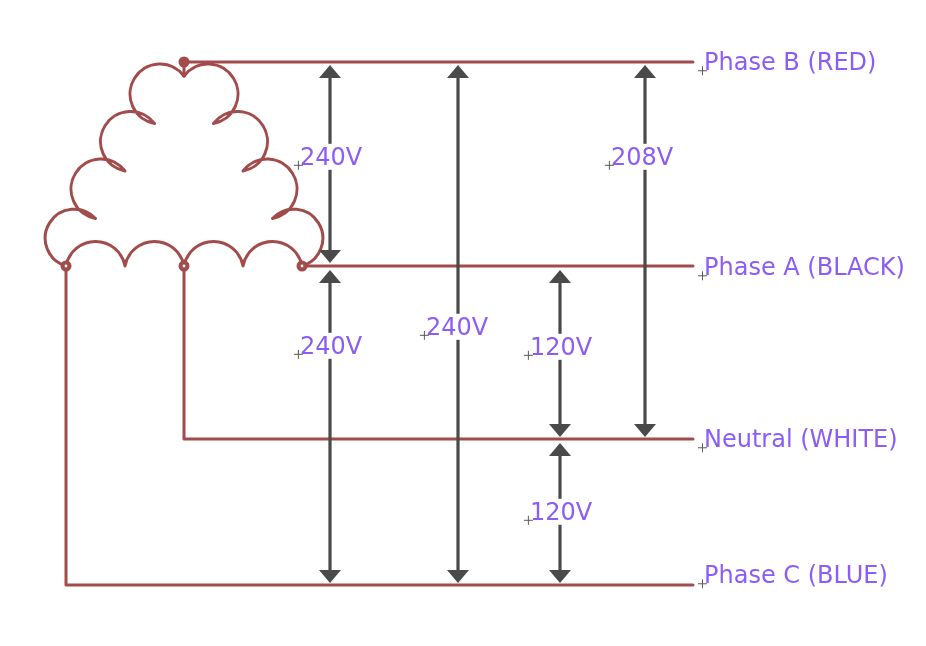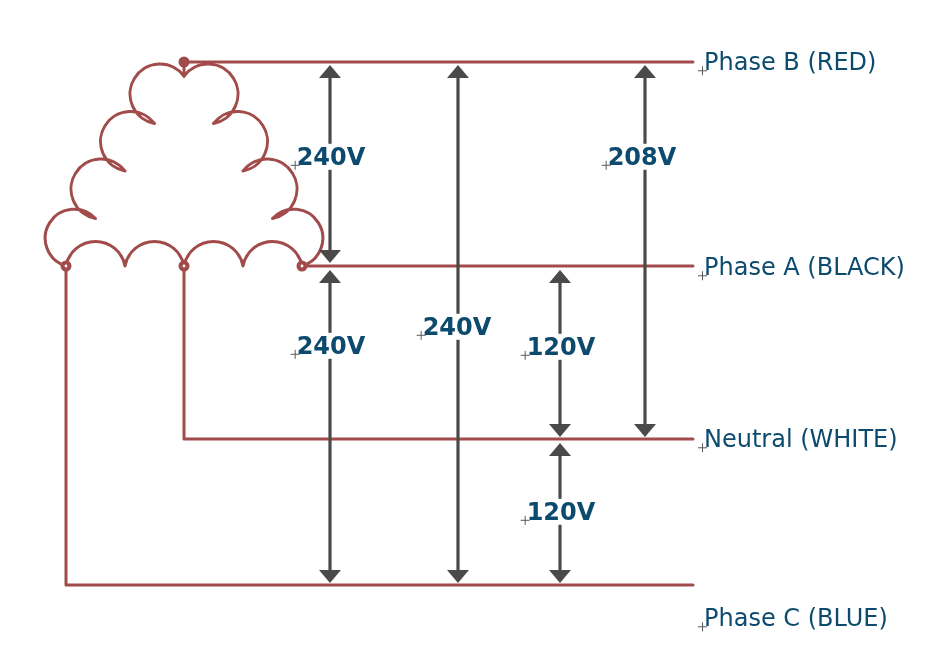--- a/index.html
+++ b/index.html
@@ -42,33 +42,32 @@
     stroke-width: 3.2;
     fill: none;
   }
   .measure-head {
     fill: #4a4a4a;
     stroke: none;
   }
   
   .lbl {
     position: absolute;
-    color: #0c4a6e;
+    color: #8b5cf6;
     font-size: 24px;
     line-height: 1.1;
     white-space: nowrap;
   }
   .phase-lbl {
     transform: translateY(-52%);
   }
   .volt-lbl {
     transform: translate(-50%, -50%);
     background: #ffffff;
     padding: 0 3px;
-    font-weight: bold;
   }
   
   .lbl::before {
     content: "";
     position: absolute;
     left: -6px;
     bottom: 4px;
     width: 9px;
     height: 1px;
     background: #5a5a5a;
@@ -155,21 +154,21 @@
         <line class="measure-line" x1="560" y1="455" x2="560" y2="571"></line>
         <polygon class="measure-head" points="560,443 549,456 571,456"></polygon>
         <polygon class="measure-head" points="560,583 549,570 571,570"></polygon>
       </g>
     </g>
   </svg>
 
   <div class="lbl phase-lbl" style="left:704px; top:63px;">Phase B (RED)</div>
   <div class="lbl phase-lbl" style="left:704px; top:268px;text-align:center;">Phase A (BLACK)</div>
   <div class="lbl phase-lbl" style="left:704px; top:440px;">Neutral (WHITE)</div>
-  <div class="lbl phase-lbl" style="left:704px; top:619px;">Phase C (BLUE)</div>
+  <div class="lbl phase-lbl" style="left:704px; top:576px;">Phase C (BLUE)</div>
 
   <div class="lbl volt-lbl" style="left:331px; top:157px;">240V</div>
   <div class="lbl volt-lbl" style="left:457px; top:327px;">240V</div>
   <div class="lbl volt-lbl" style="left:642px; top:157px;">208V</div>
   <div class="lbl volt-lbl" style="left:331px; top:346px;">240V</div>
   <div class="lbl volt-lbl" style="left:561px; top:347px;">120V</div>
   <div class="lbl volt-lbl" style="left:561px; top:512px;">120V</div>
 
 </div>
 

